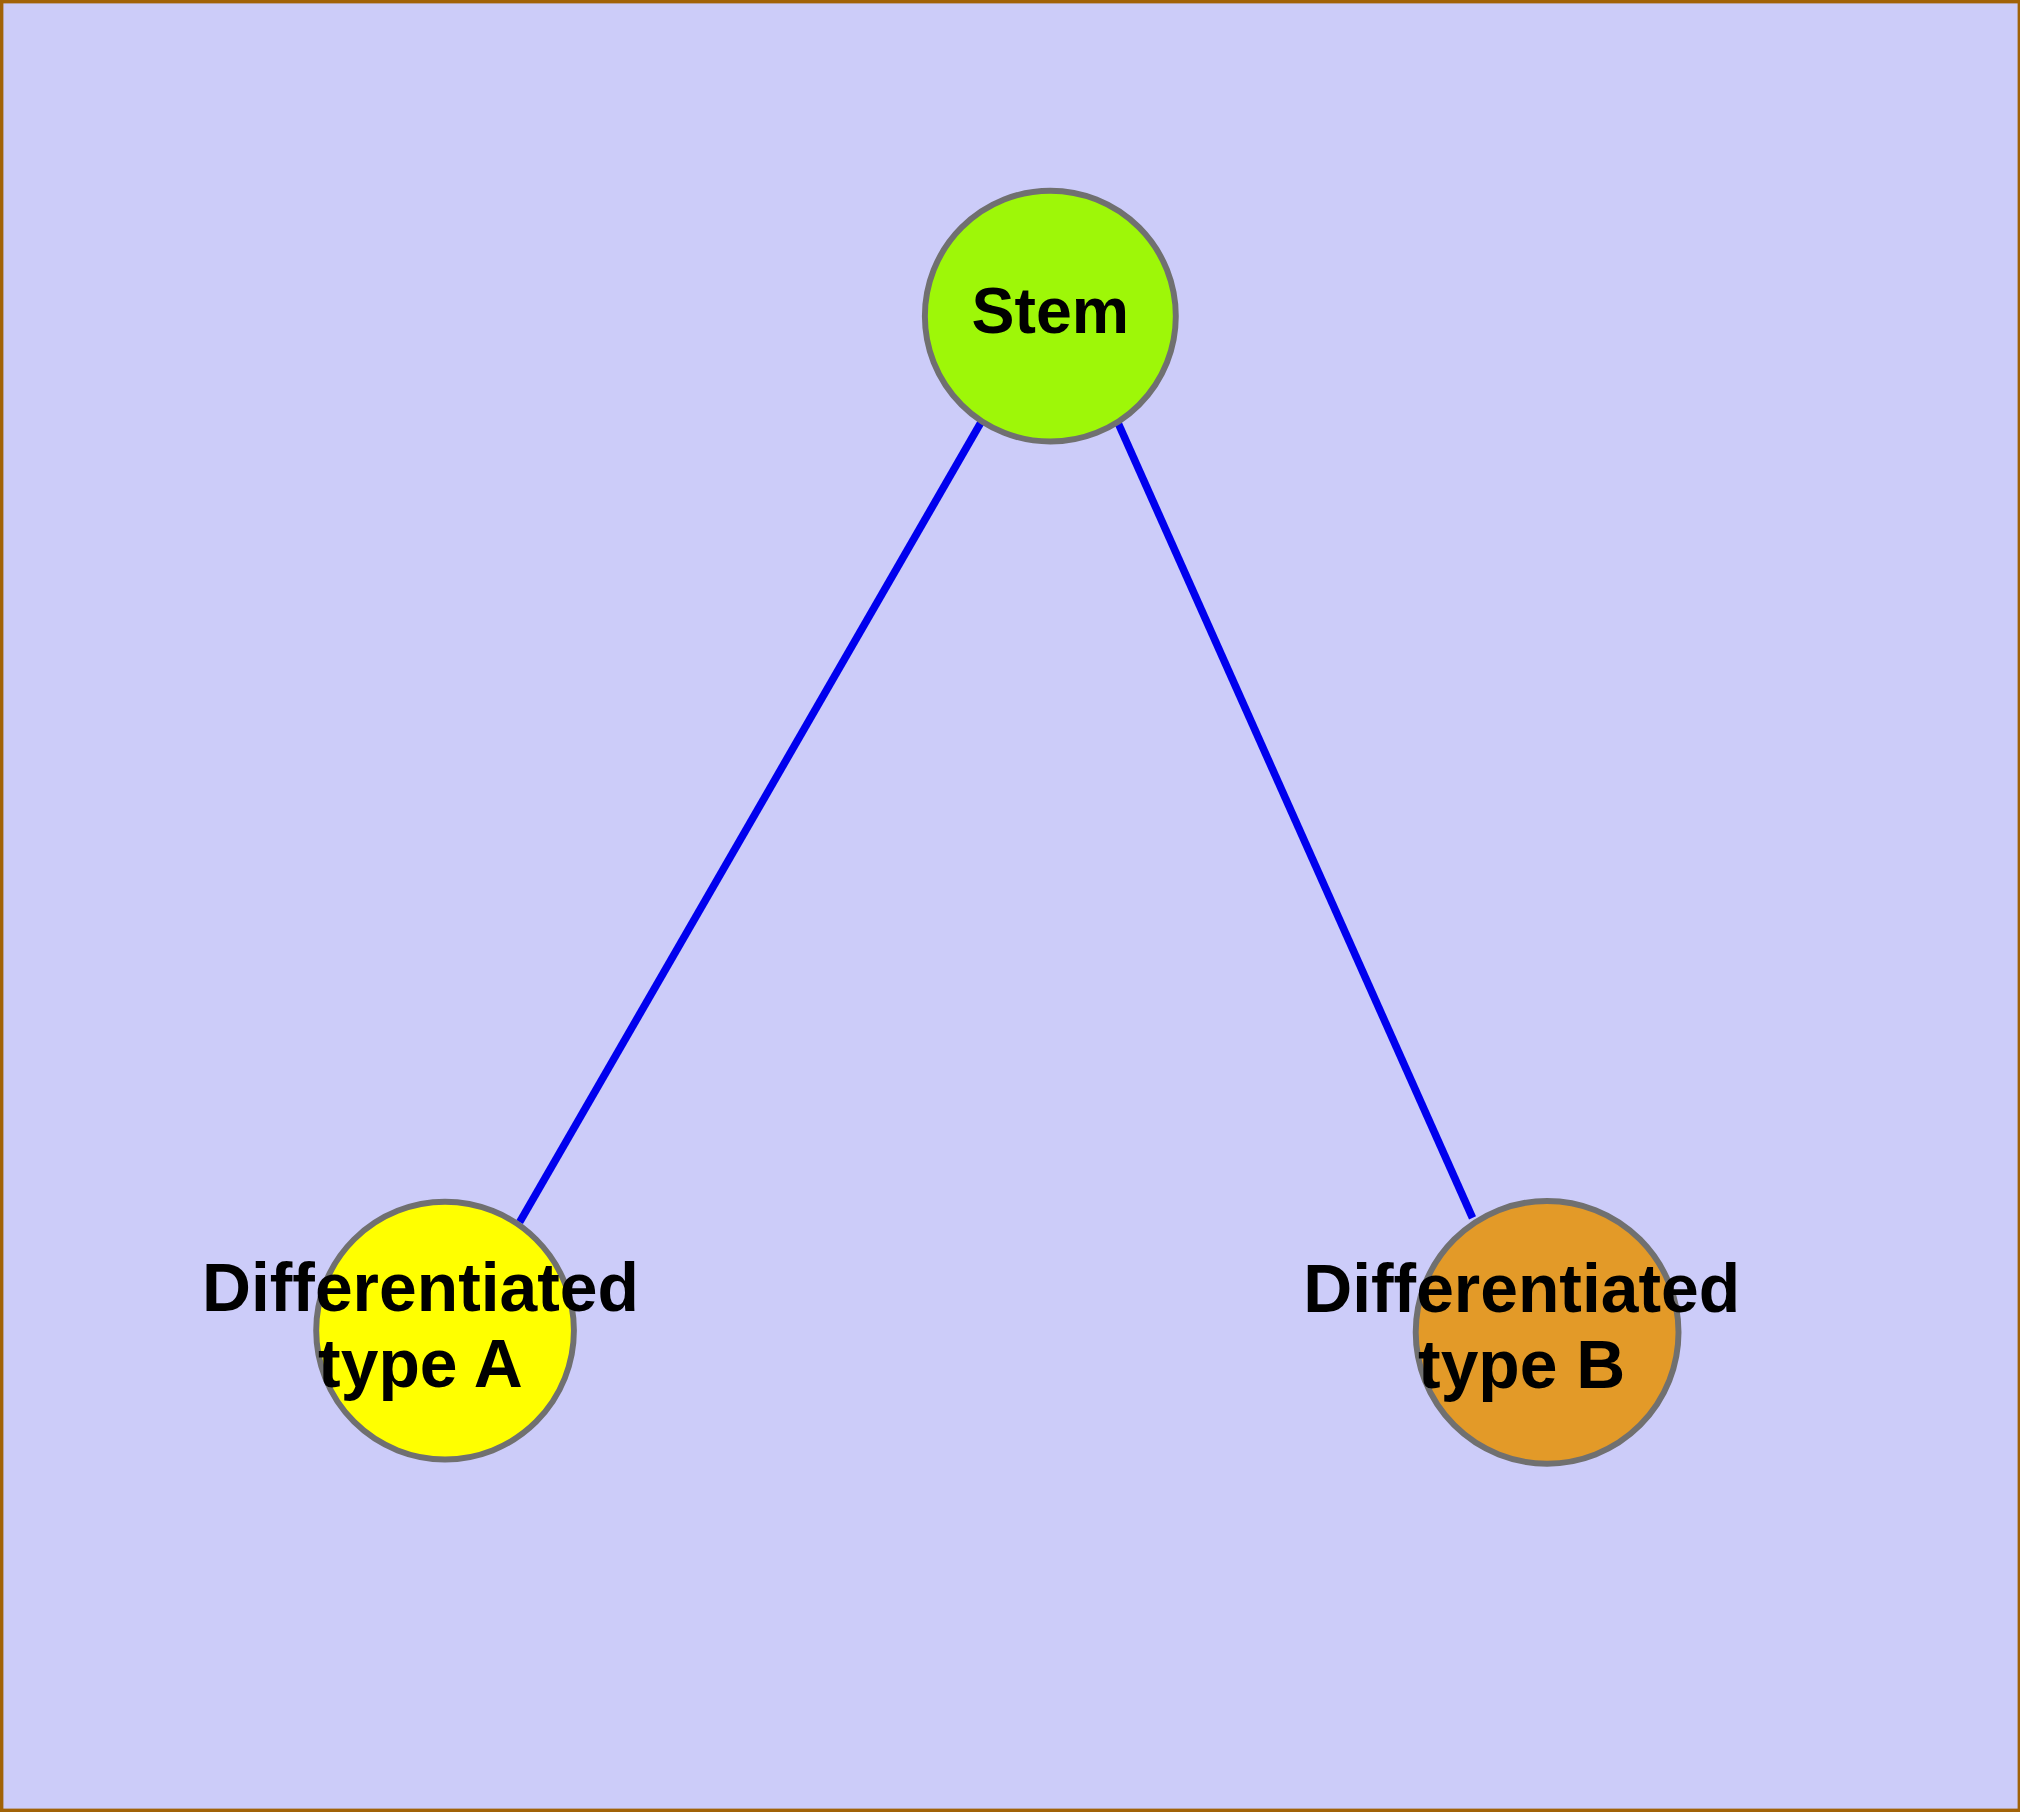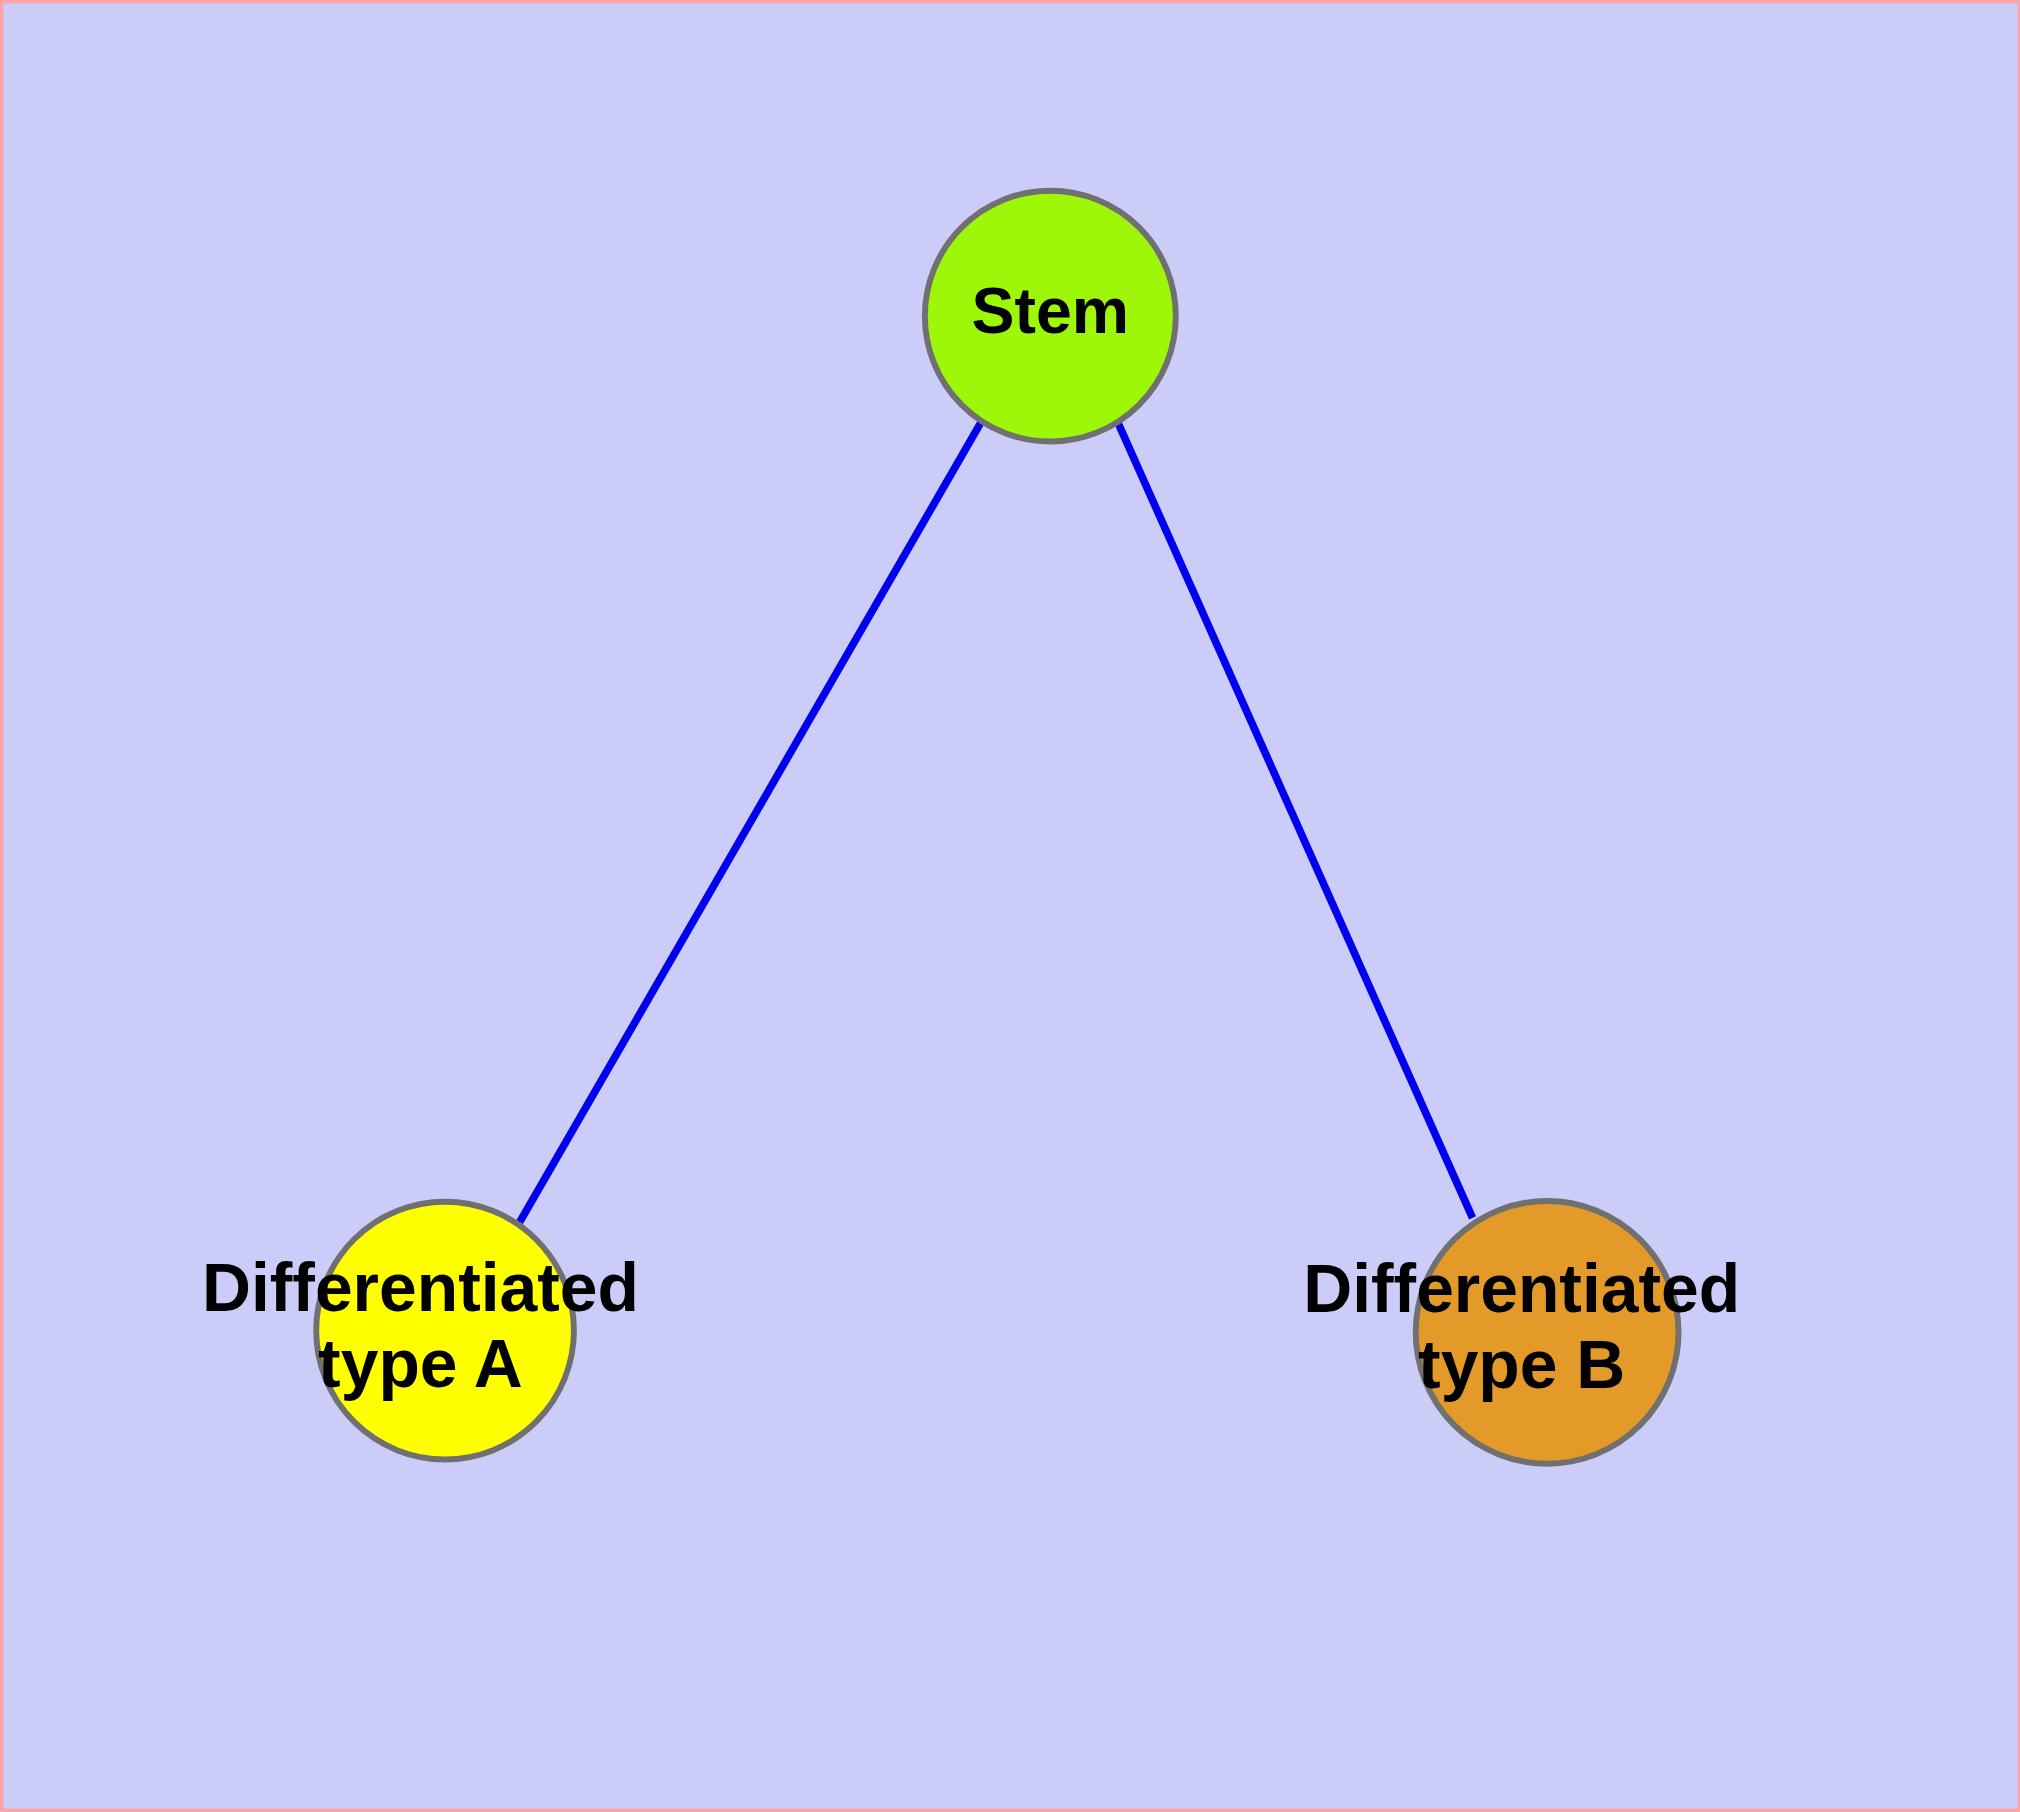--- a/index.html
+++ b/index.html
@@ -11,21 +11,21 @@
   body {
     width: 2021px;
     height: 1812px;
     overflow: hidden;
     font-family: "Liberation Sans", sans-serif;
   }
   #canvas {
     position: relative;
     width: 2021px;
     height: 1812px;
-    background: #fca5a5;
+    background: #a16207;
   }
   #graph-svg {
     position: absolute;
     top: 0;
     left: 0;
     width: 2021px;
     height: 1812px;
     display: block;
   }
   .node-label {

